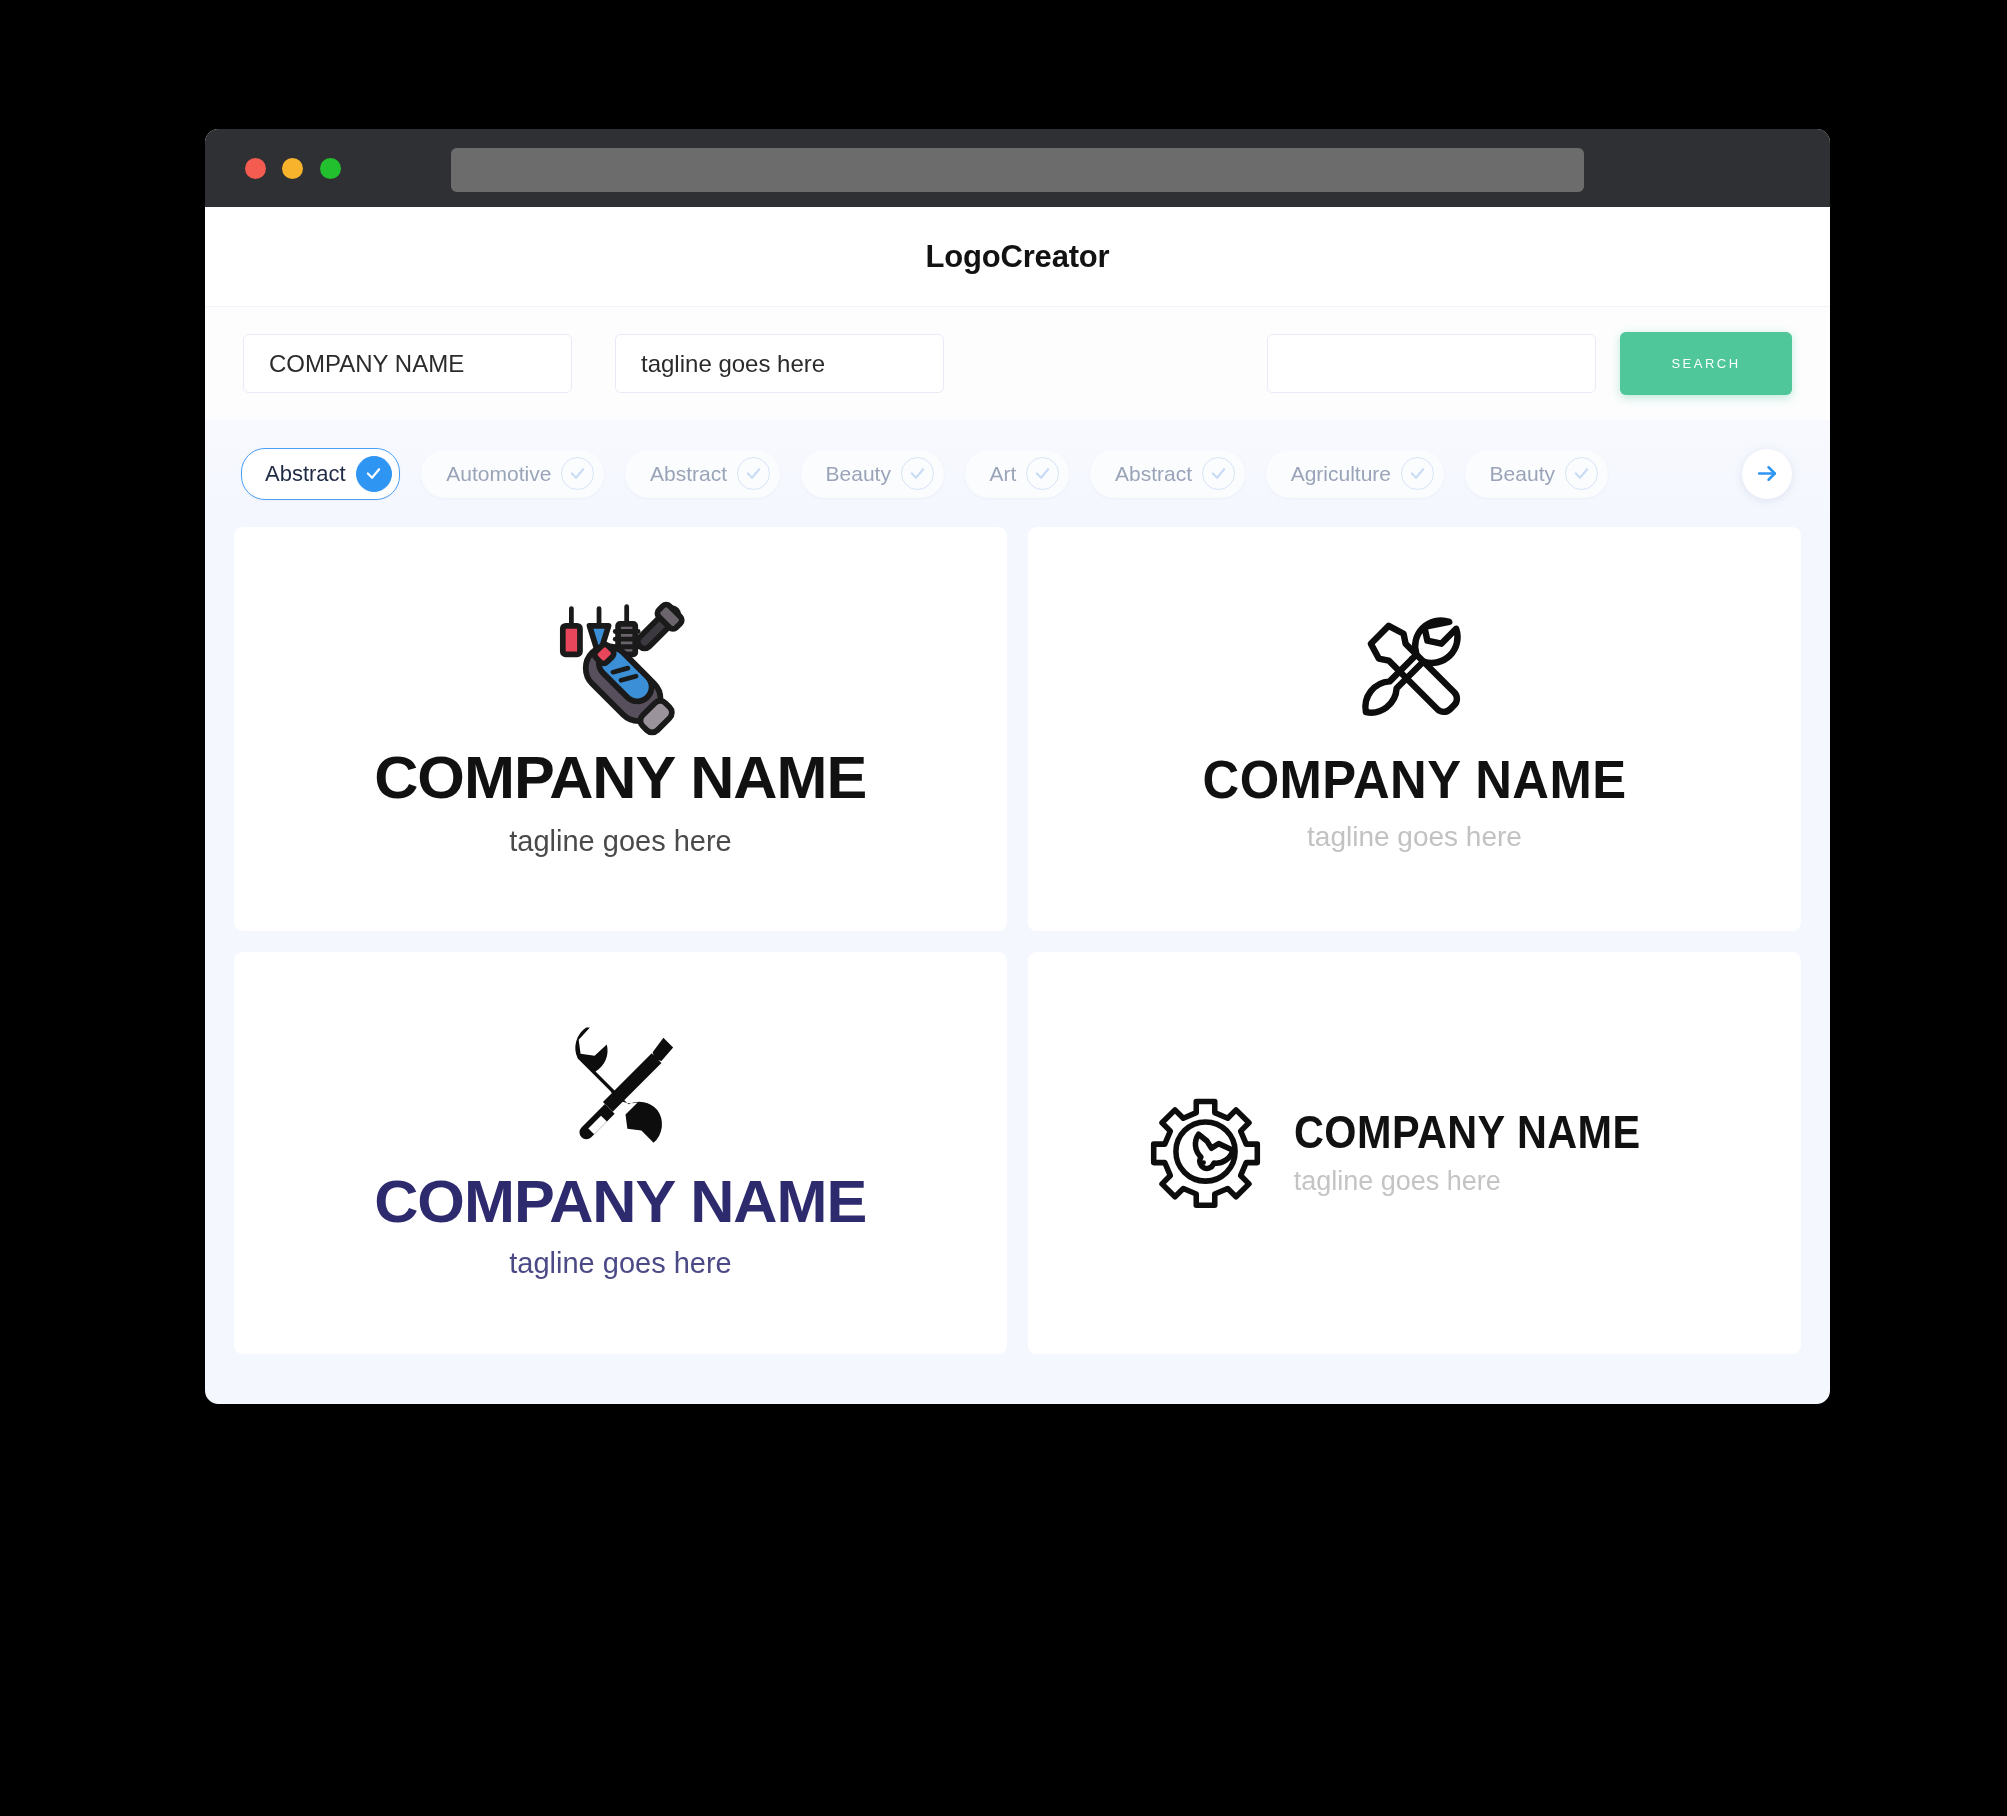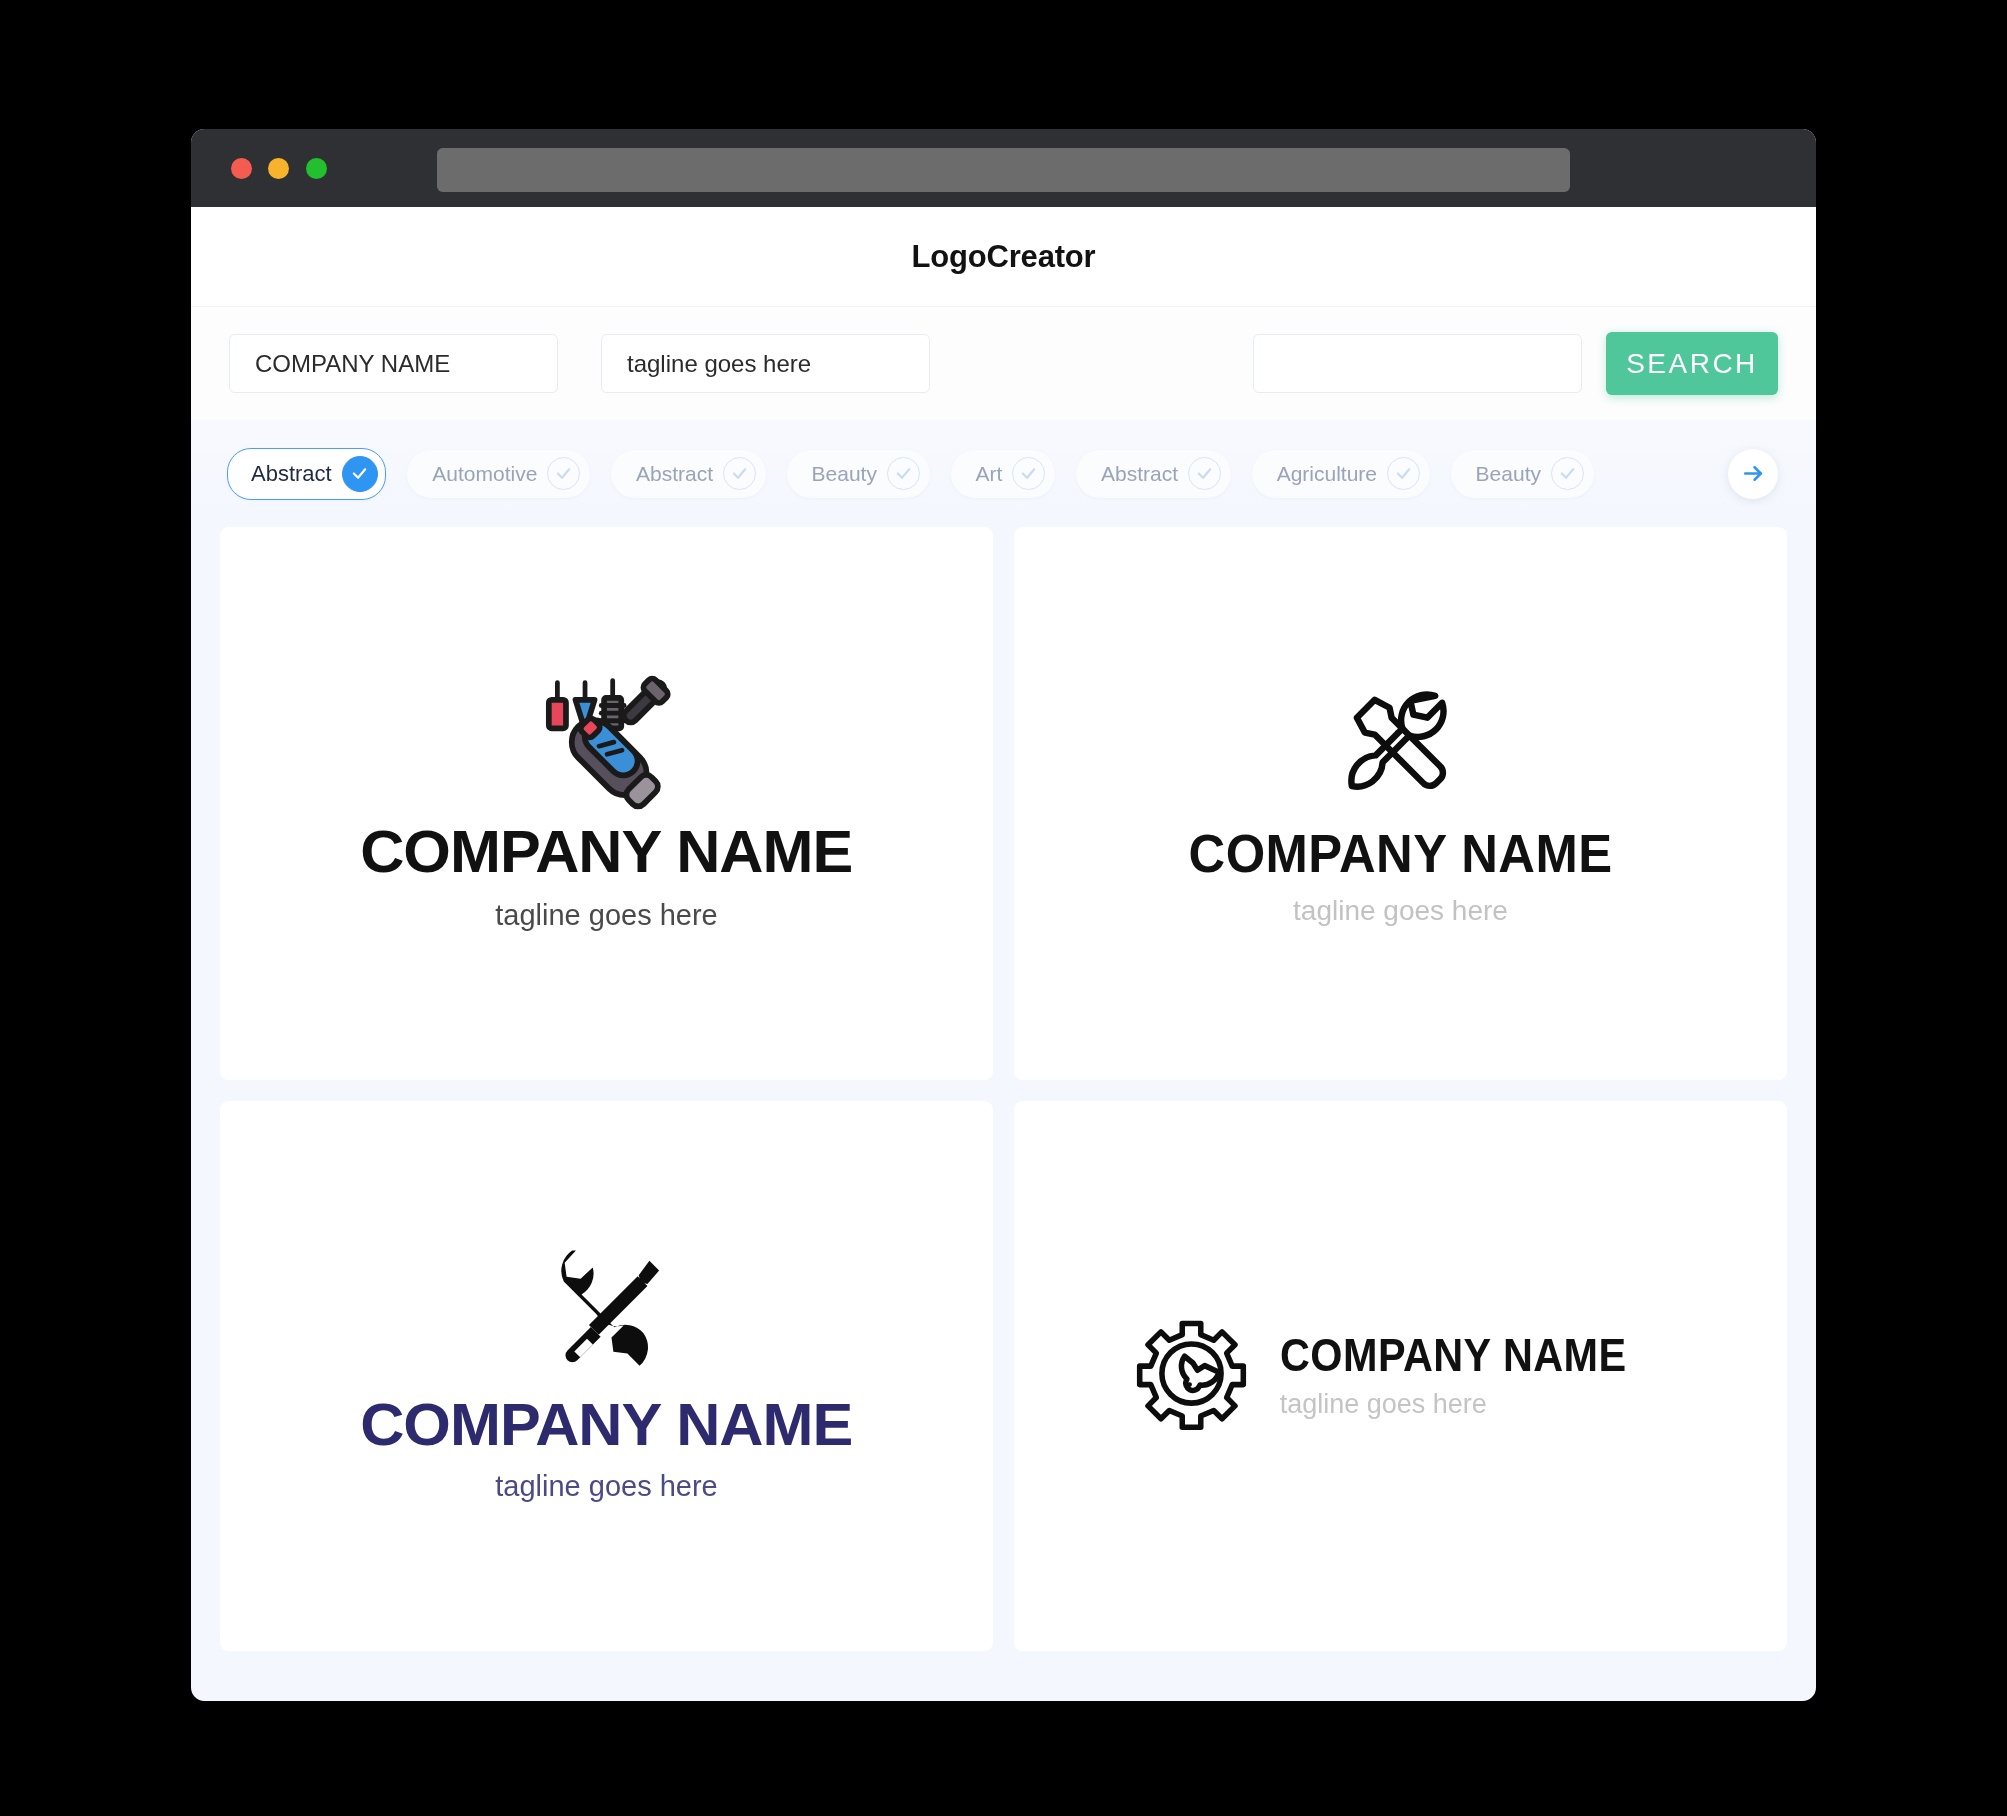--- a/index.html
+++ b/index.html
@@ -7,24 +7,24 @@
     padding: 0;
     background: #000000;
     width: 2007px;
     height: 1816px;
     overflow: hidden;
     font-family: "Liberation Sans", sans-serif;
   }
 
   #app {
     position: absolute;
-    left: 191px;
+    left: 205px;
     top: 129px;
     width: 1625px;
-    height: 1572px;
+    height: 1275px;
     border-radius: 13.4px;
     overflow: hidden;
     background: #F4F7FE;
     display: flex;
     flex-direction: column;
   }
 
   
   .chrome {
     height: 78px;
@@ -105,21 +105,21 @@
   .field::placeholder { color: #BCC3D2; }
 
   .search-btn {
     width: 174px;
     height: 63px;
     margin-left: 24px;
     background: #4FC79B;
     color: #FFFFFF;
     border: none;
     border-radius: 5.7px;
-    font-size: 28px;
+    font-size: 13px;
     letter-spacing: 2.5px;
     font-family: "Liberation Sans", sans-serif;
     cursor: pointer;
     box-shadow: 0 2.9px 9.6px rgba(79,199,155,0.35);
   }
 
   
   .chips-row {
     height: 107px;
     flex: none;

